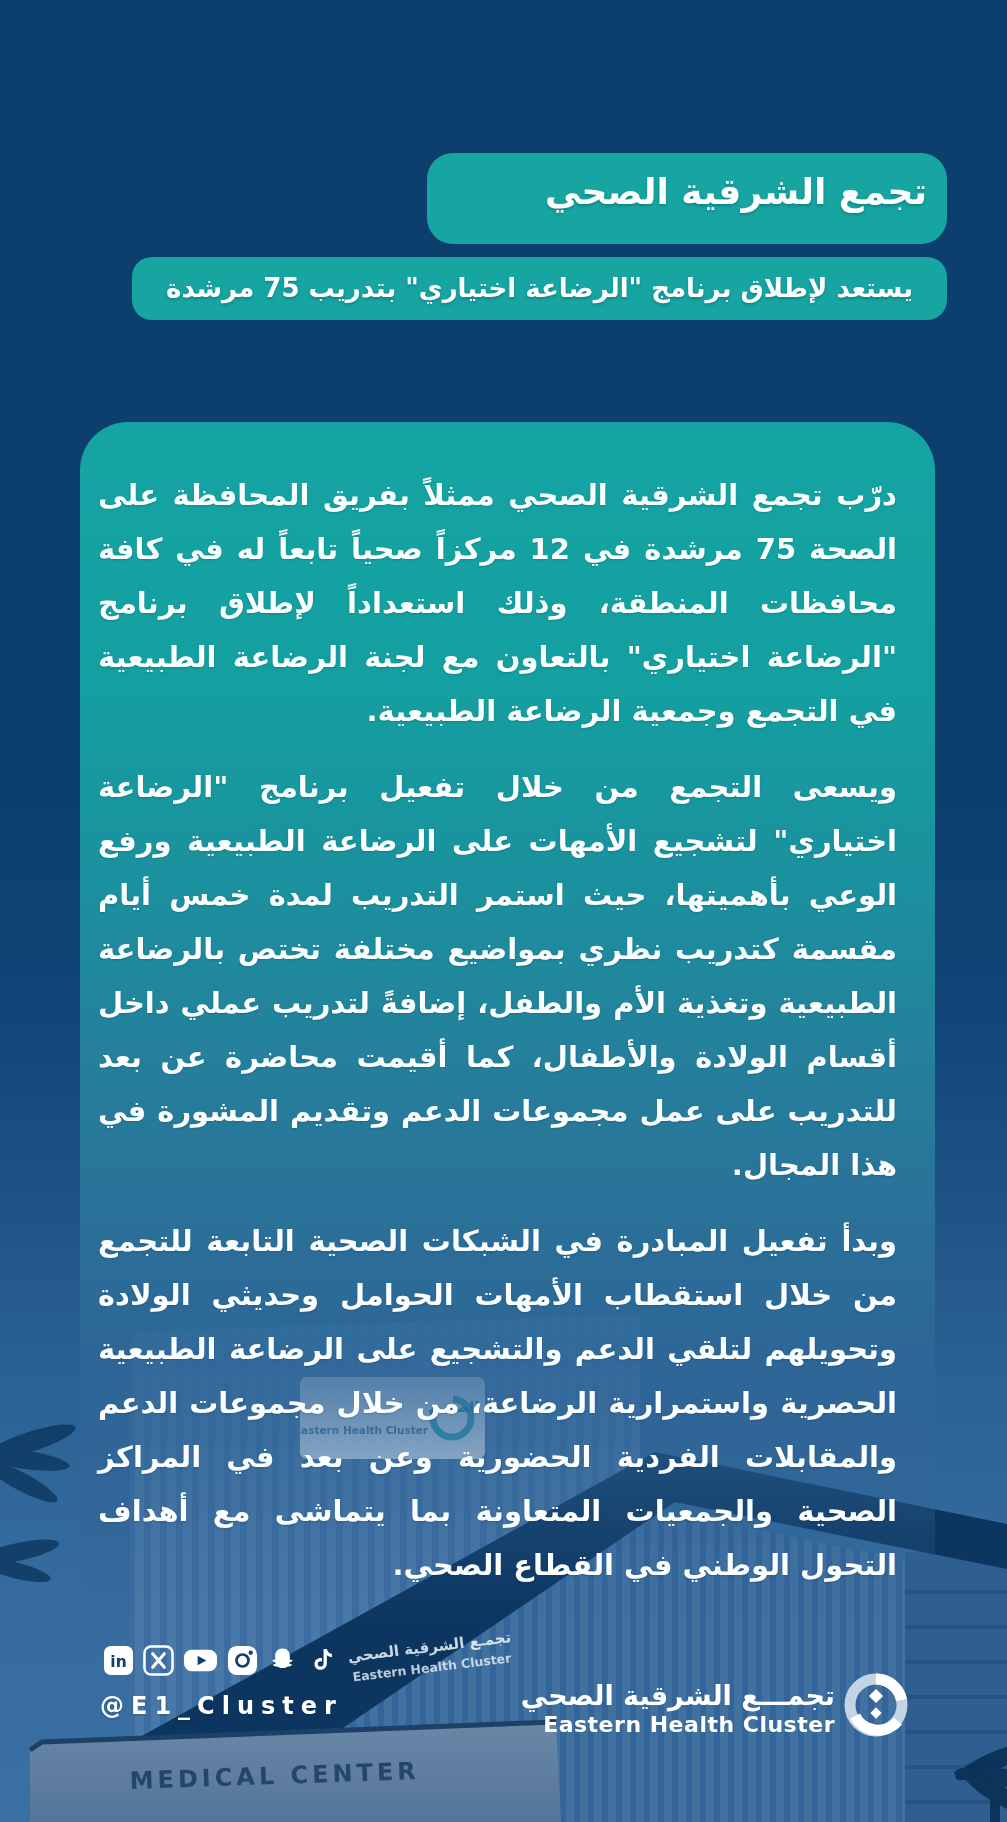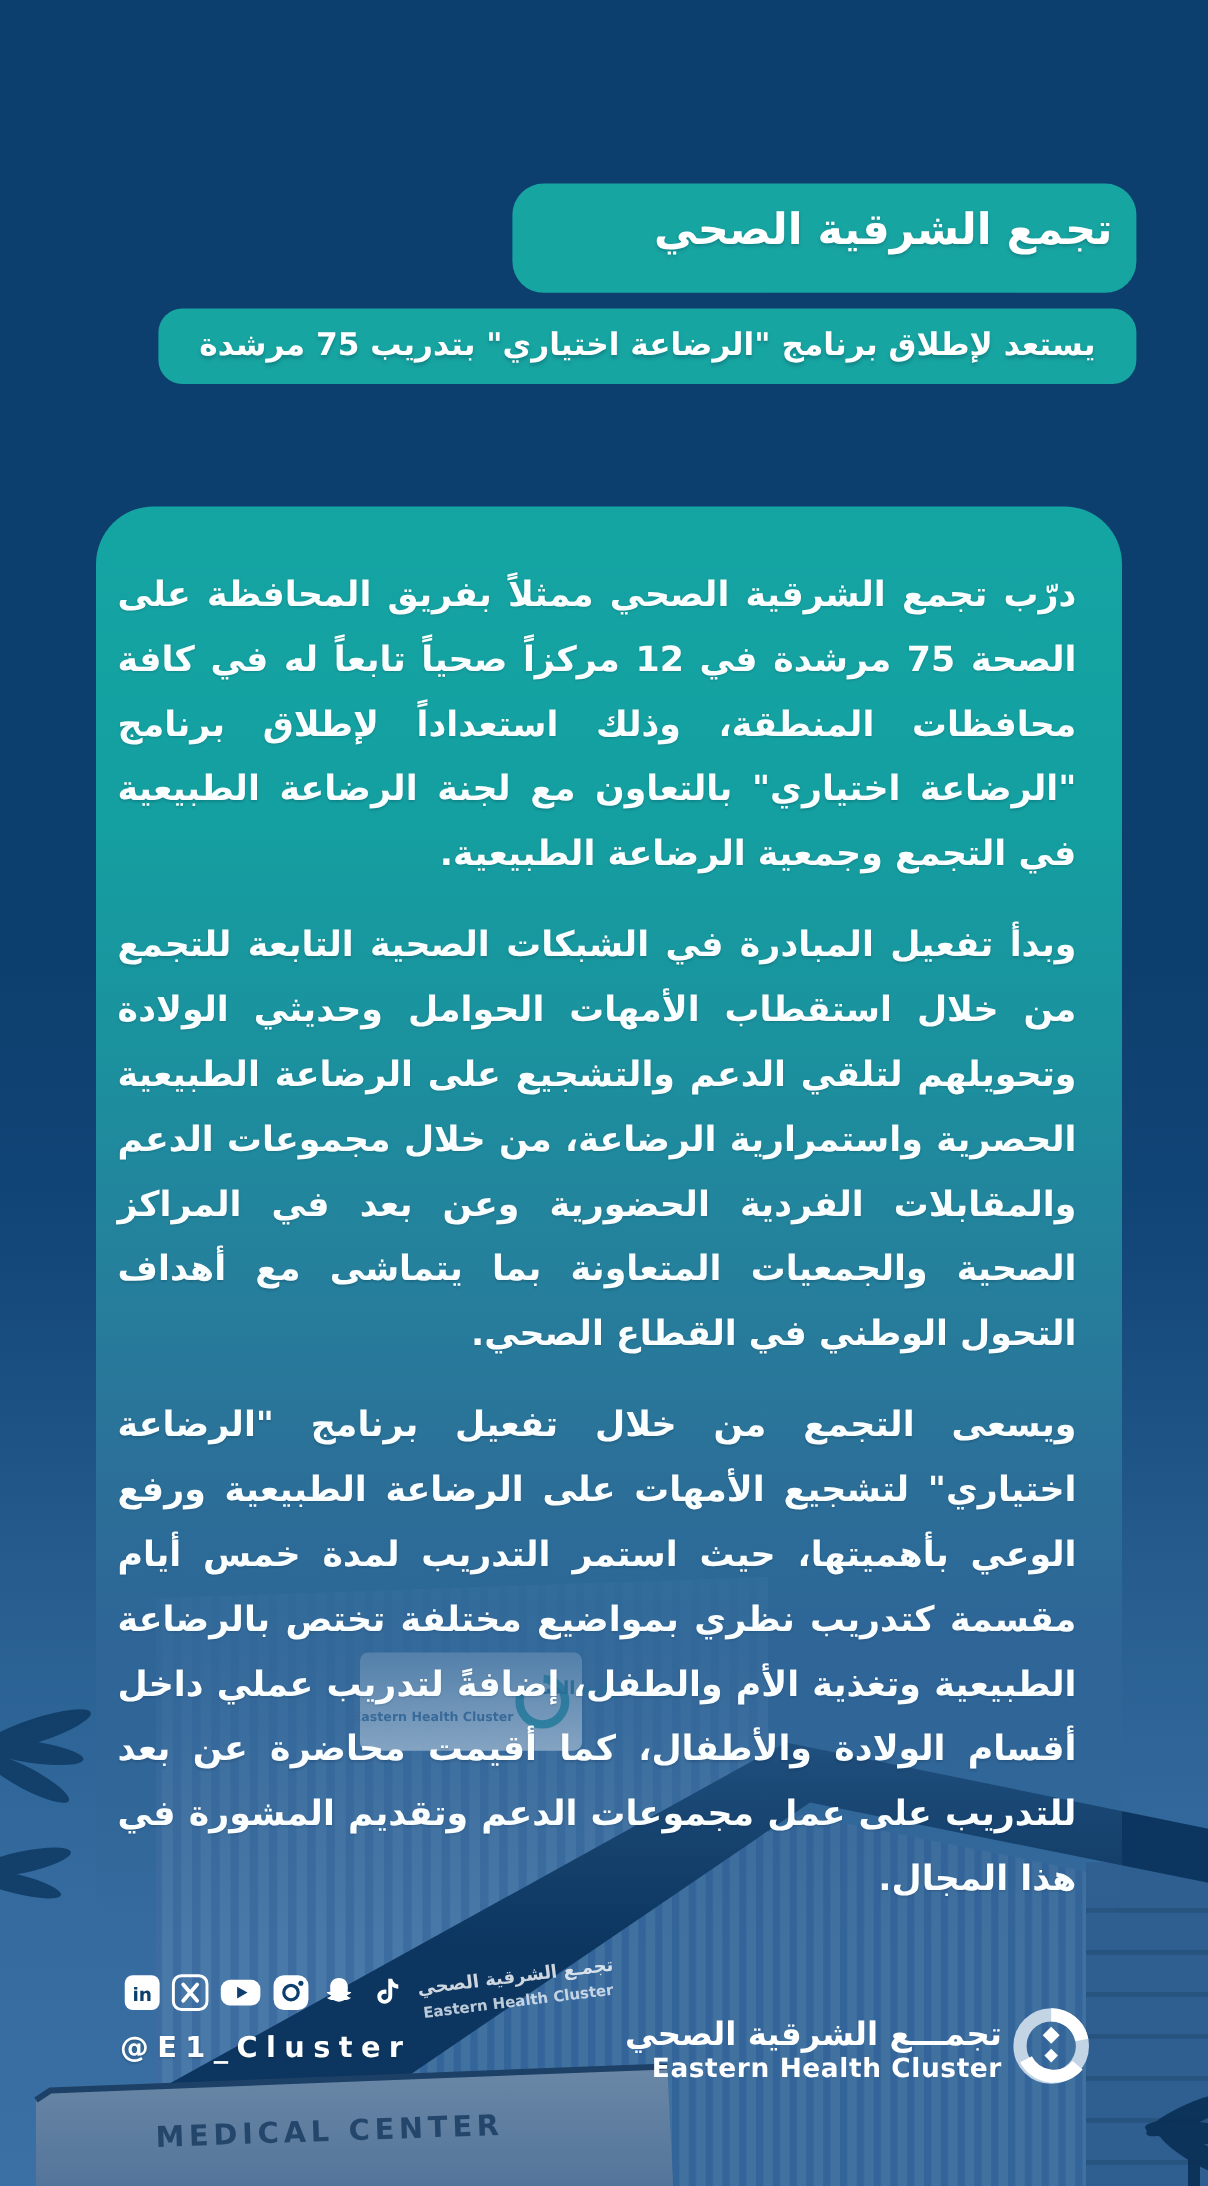--- a/index.html
+++ b/index.html
@@ -129,22 +129,22 @@
   <div class="header-banner">
     <span>تجمع الشرقية الصحي</span>
   </div>
 
   <div class="sub-banner">
     <span>يستعد لإطلاق برنامج "الرضاعة اختياري" بتدريب 75 مرشدة</span>
   </div>
 
   <div class="article-card">
     <p>درّب تجمع الشرقية الصحي ممثلاً بفريق المحافظة على الصحة 75 مرشدة في 12 مركزاً صحياً تابعاً له في كافة محافظات المنطقة، وذلك استعداداً لإطلاق برنامج "الرضاعة اختياري" بالتعاون مع لجنة الرضاعة الطبيعية في التجمع وجمعية الرضاعة الطبيعية.</p>
+    <p>ويسعى التجمع من خلال تفعيل برنامج "الرضاعة اختياري" لتشجيع الأمهات على الرضاعة الطبيعية ورفع الوعي بأهميتها، حيث استمر التدريب لمدة خمس أيام مقسمة كتدريب نظري بمواضيع مختلفة تختص بالرضاعة الطبيعية وتغذية الأم والطفل، إضافةً لتدريب عملي داخل أقسام الولادة والأطفال، كما أقيمت محاضرة عن بعد للتدريب على عمل مجموعات الدعم وتقديم المشورة في هذا المجال.</p>
     <p>وبدأ تفعيل المبادرة في الشبكات الصحية التابعة للتجمع من خلال استقطاب الأمهات الحوامل وحديثي الولادة وتحويلهم لتلقي الدعم والتشجيع على الرضاعة الطبيعية الحصرية واستمرارية الرضاعة، من خلال مجموعات الدعم والمقابلات الفردية الحضورية وعن بعد في المراكز الصحية والجمعيات المتعاونة بما يتماشى مع أهداف التحول الوطني في القطاع الصحي.</p>
-    <p>ويسعى التجمع من خلال تفعيل برنامج "الرضاعة اختياري" لتشجيع الأمهات على الرضاعة الطبيعية ورفع الوعي بأهميتها، حيث استمر التدريب لمدة خمس أيام مقسمة كتدريب نظري بمواضيع مختلفة تختص بالرضاعة الطبيعية وتغذية الأم والطفل، إضافةً لتدريب عملي داخل أقسام الولادة والأطفال، كما أقيمت محاضرة عن بعد للتدريب على عمل مجموعات الدعم وتقديم المشورة في هذا المجال.</p>
   </div>
 
   <div class="social-row">
     <svg width="31" height="31" viewBox="0 0 32 32">
       <rect x="1" y="1" width="30" height="30" rx="7" fill="#ffffff"></rect>
       <text x="16" y="23" font-size="16" font-weight="bold" fill="#0d3f6e" text-anchor="middle" font-family="DejaVu Sans, sans-serif">in</text>
     </svg>
     <svg width="31" height="31" viewBox="0 0 32 32">
       <rect x="1.5" y="1.5" width="29" height="29" rx="7" fill="none" stroke="#ffffff" stroke-width="2.6"></rect>
       <path d="M10 9 L22 23 M22 9 L10 23" stroke="#ffffff" stroke-width="3.2" stroke-linecap="round"></path>

